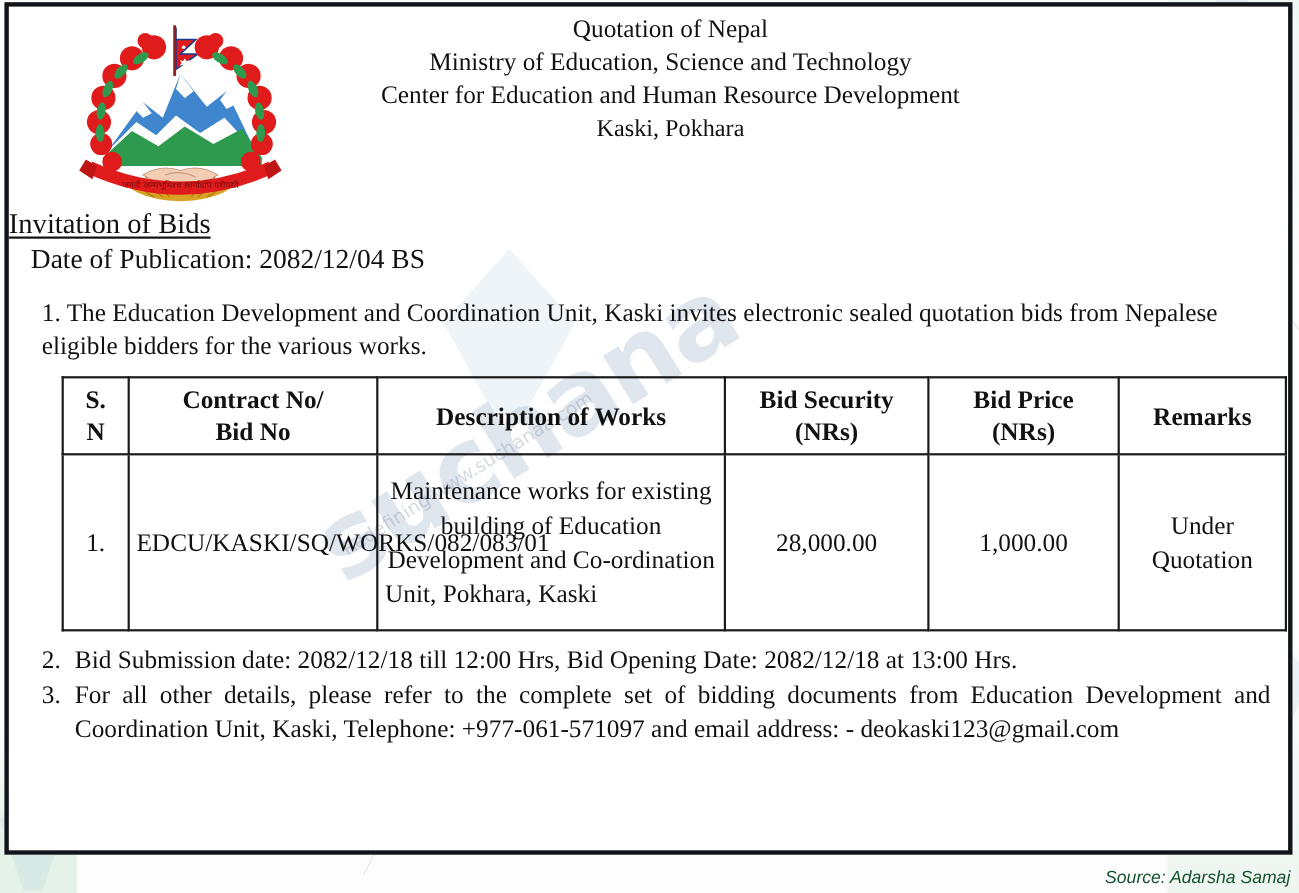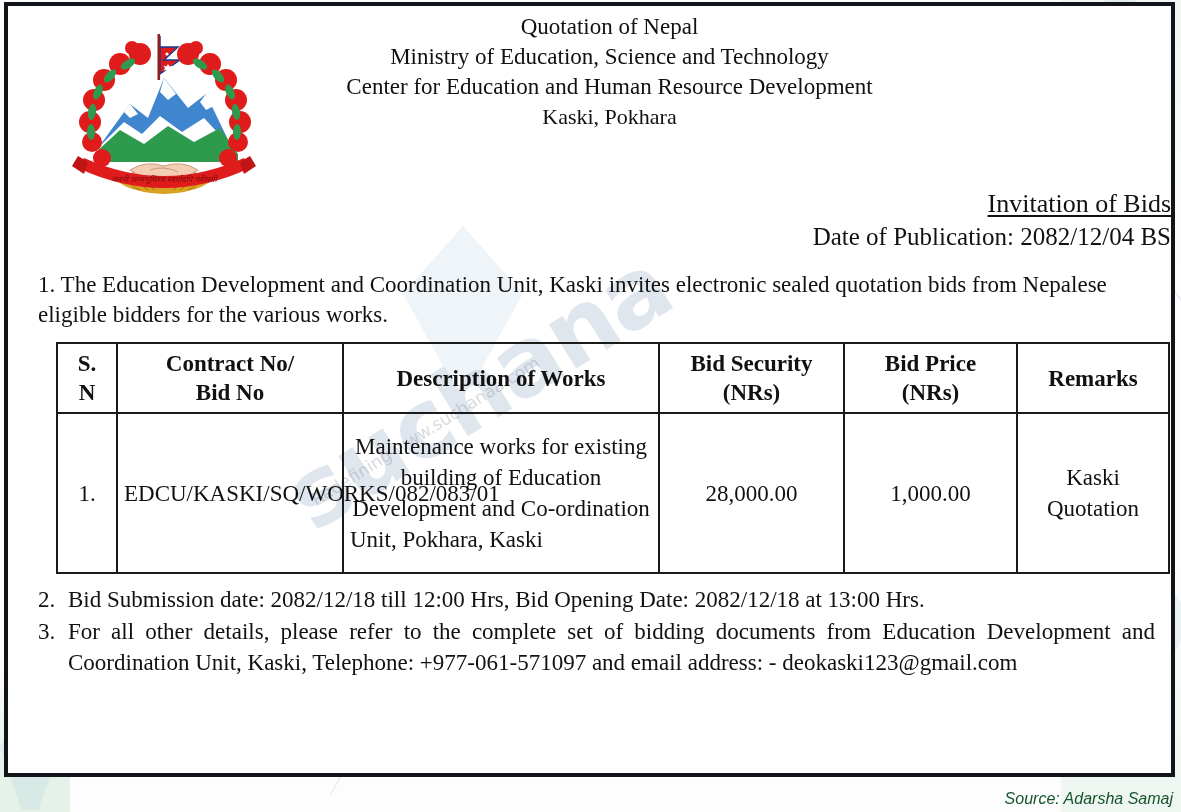--- a/index.html
+++ b/index.html
@@ -108,38 +108,37 @@
 
   
   #letterhead {
     position: relative;
     padding-top: 6px;
     height: 165px;
   }
   #emblem {
     position: absolute;
     left: 56px;
-    top: 24px;
+    top: 13px;
     width: 200px;
     height: 165px;
-    font-style: italic;
   }
   #org-titles {
     text-align: center;
     padding-left: 40px;
   }
   .org-line-1 { font-size: 23px; line-height: 30px; }
   .org-line-2 { font-size: 23px; line-height: 30px; }
   .org-line-3 { font-size: 23px; line-height: 30px; }
   .org-line-4 { font-size: 29px; line-height: 38px; }
   .org-line-5 { font-size: 22px; line-height: 30px; }
 
   
   #title-block {
-    text-align: right;
+    text-align: left;
     margin-top: 10px;
   }
   #doc-title {
     font-size: 26px;
     line-height: 33px;
     text-decoration: underline;
     text-underline-offset: 3px;
   }
   #pub-date {
     font-size: 25px;
@@ -394,21 +393,21 @@
             </th>
           </tr>
         </thead>
         <tbody>
           <tr>
             <td>1.</td>
             <td class="cell-contract">EDCU/KASKI/SQ/WORKS/082/083/01</td>
             <td class="cell-desc">Maintenance works for existing building of Education Development and Co-ordination Unit, Pokhara, Kaski</td>
             <td>28,000.00</td>
             <td>1,000.00</td>
-            <td>Kaski Quotation</td>
+            <td>Under Quotation</td>
           </tr>
         </tbody>
       </table>
 
       <div class="numbered-list">
         <div class="li-row">
           <div class="li-num">2.</div>
           <div class="li-text nowrap-justify">Bid Submission date: 2082/12/18 till 12:00 Hrs, Bid Opening Date: 2082/12/18 at 13:00 Hrs.</div>
         </div>
         <div class="li-row">

